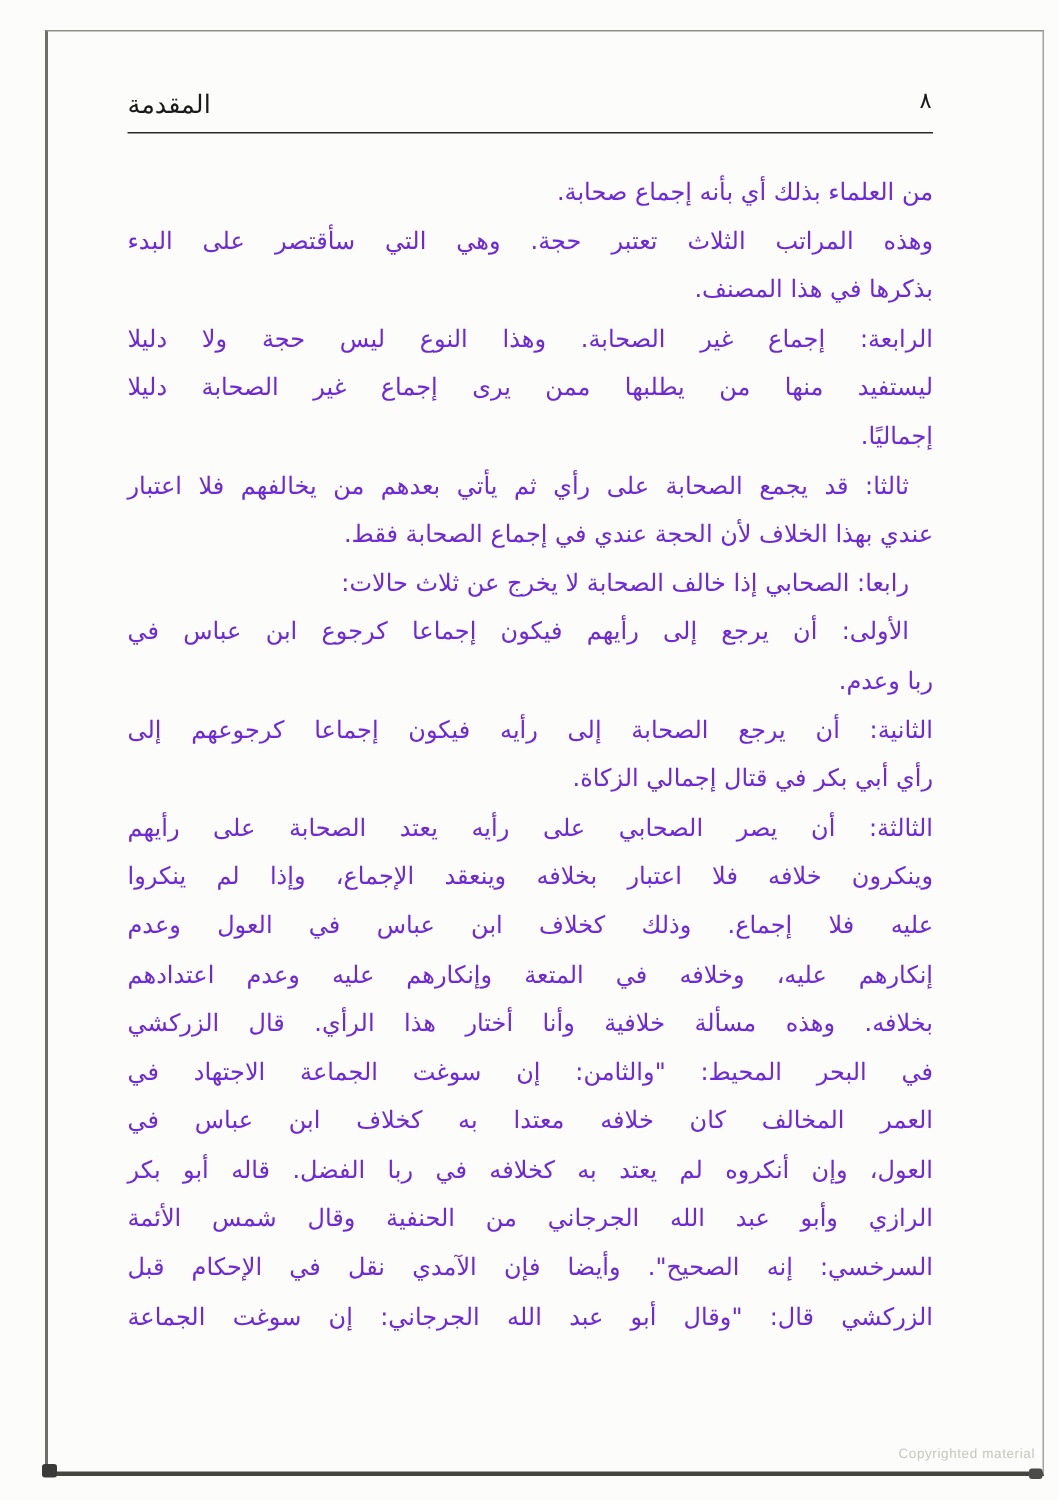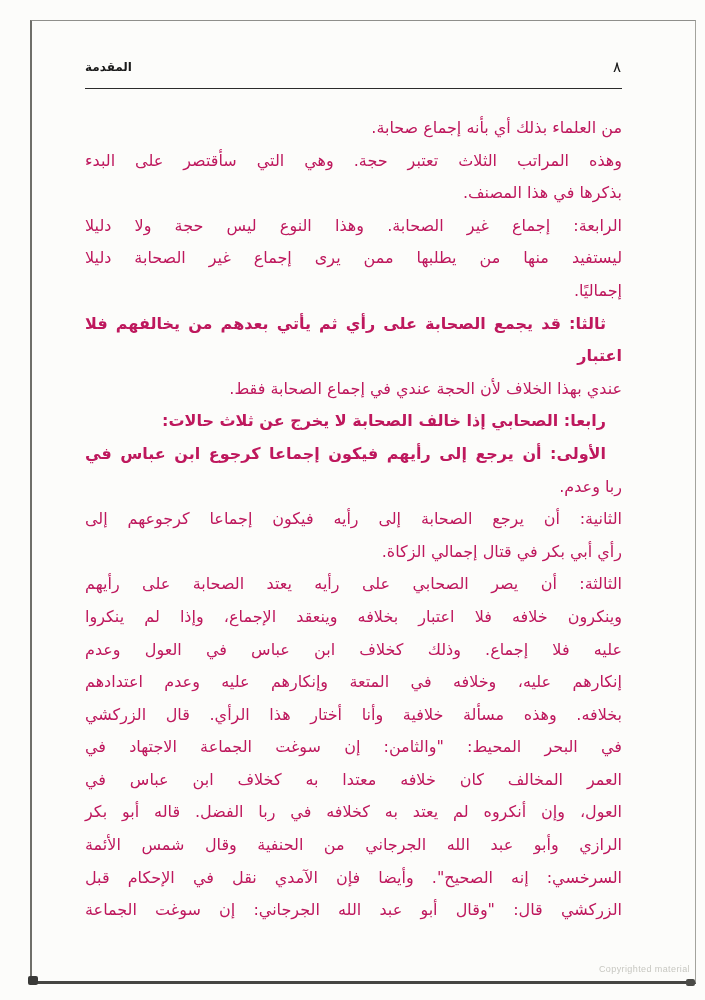--- a/index.html
+++ b/index.html
@@ -47,22 +47,22 @@
     top: 979px;
     width: 9px;
     height: 7px;
     background: #4a4a46;
     border-radius: 2px;
   }
   .section-title {
     position: absolute;
     left: 85px;
     top: 60px;
-    font-size: 12px;
-    font-weight: bold;
+    font-size: 17px;
+    font-weight: normal;
     direction: rtl;
   }
   .page-number {
     position: absolute;
     right: 84px;
     top: 58px;
     font-size: 15px;
   }
   .header-rule {
     position: absolute;
@@ -73,33 +73,32 @@
   }
   .body-text {
     position: absolute;
     left: 85px;
     right: 83px;
     top: 112px;
     direction: rtl;
     font-size: 16px;
     line-height: 32.6px;
     text-align: justify;
-    color: #be185d;
+    color: #6d28d9;
   }
   .para { margin: 0; }
   .para .line {
     text-align: justify;
     text-align-last: justify;
   }
   .para .line.last {
     text-align-last: right;
   }
   .para.indent .line:first-child {
     text-indent: 16px;
-    font-weight: bold;
   }
   .watermark {
     position: absolute;
     right: 15px;
     bottom: 26px;
     font-family: "Liberation Sans", sans-serif;
     font-size: 9px;
     color: #c7c7c1;
     letter-spacing: 0.4px;
   }

